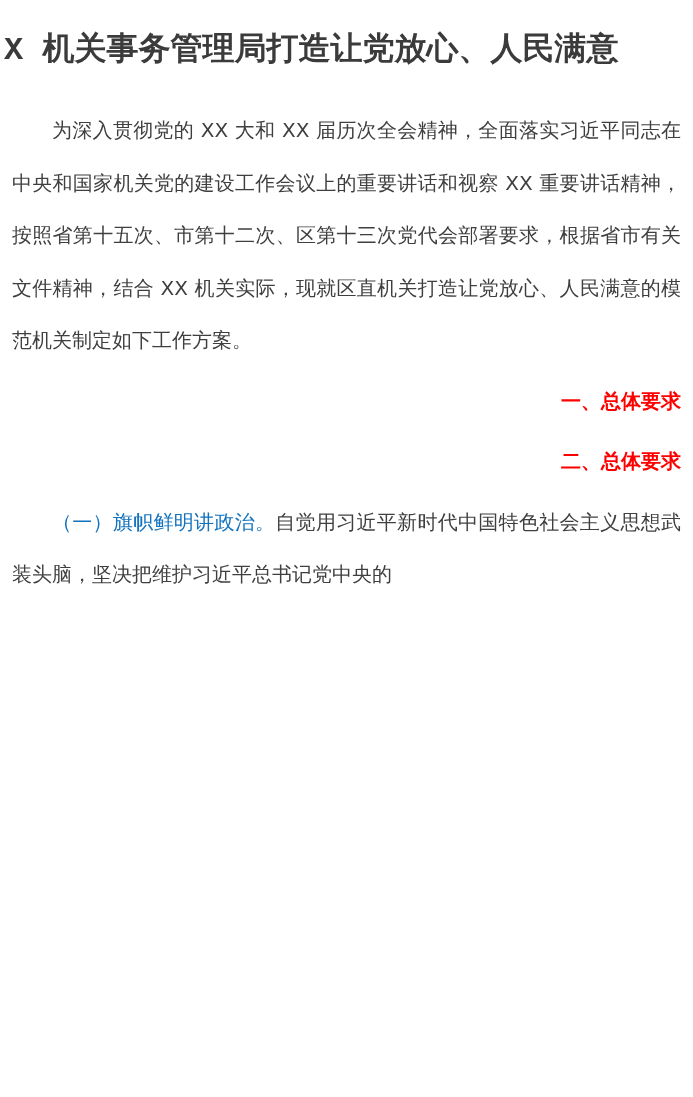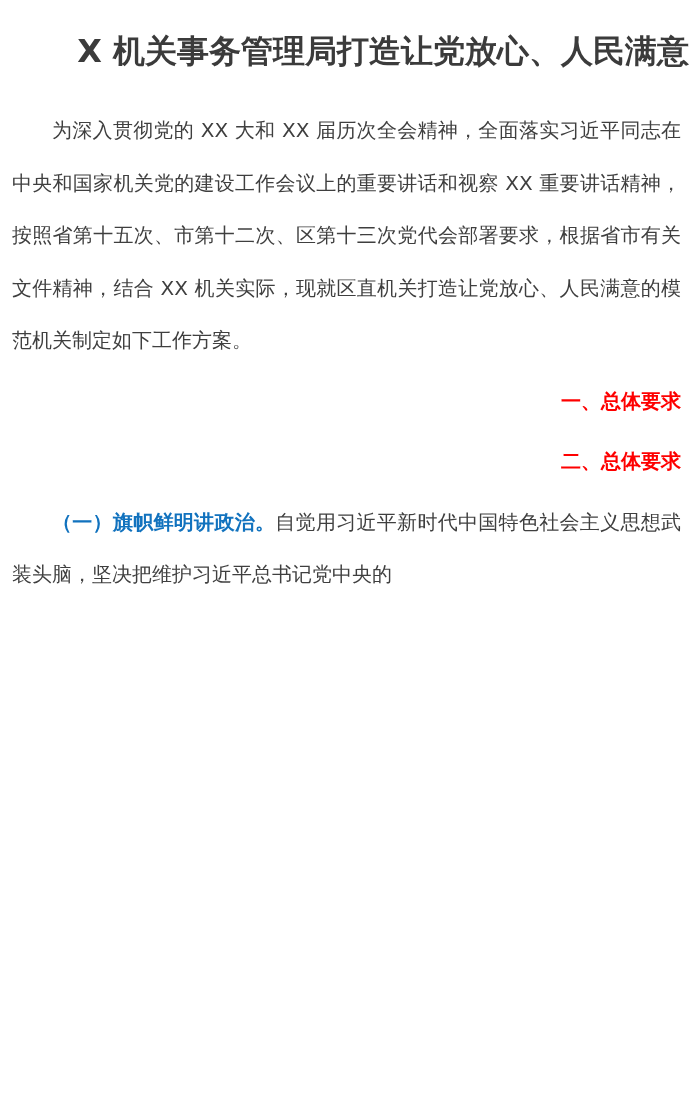--- a/index.html
+++ b/index.html
@@ -16,22 +16,23 @@
   }
   .doc {
     padding: 26px 4px 0 4px;
     box-sizing: border-box;
   }
   h1.title {
     margin: 0 0 28px 0;
     font-size: 32px;
     line-height: 50px;
     font-weight: 700;
-    text-align: right;
+    text-align: left;
     color: var(--title-color, #3b3b3b);
+    font-family: Liberation Mono, monospace;
   }
   .title-line {
     display: block;
   }
   p.body, h2.section-heading {
     margin: 8px;
     font-size: 20px;
     line-height: 52.5px;
     text-align: justify;
     text-indent: 2em;
@@ -39,21 +40,21 @@
     font-weight: 400;
     word-break: break-all;
   }
   h2.section-heading {
     color: var(--heading-red, #fe0000);
     font-weight: 700;
     text-align: right;
   }
   .blue-lead {
     color: var(--lead-blue, #1172be);
-    font-weight: 700;
+    font-weight: 400;
   }
 </style>
 </head>
 <body>
 
 <div class="doc">
 
   <h1 class="title">
     <span class="title-line">X 机关事务管理局打造让党放心、人民满意</span>
   </h1>

